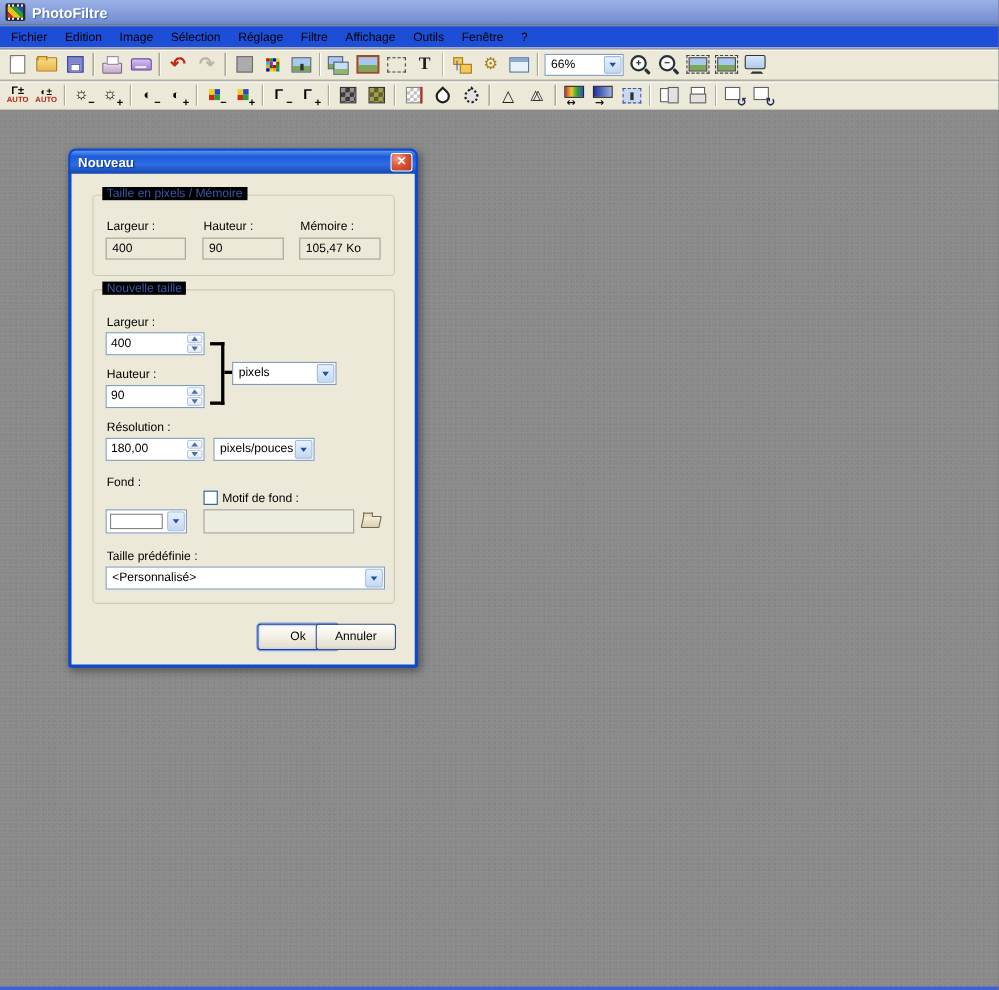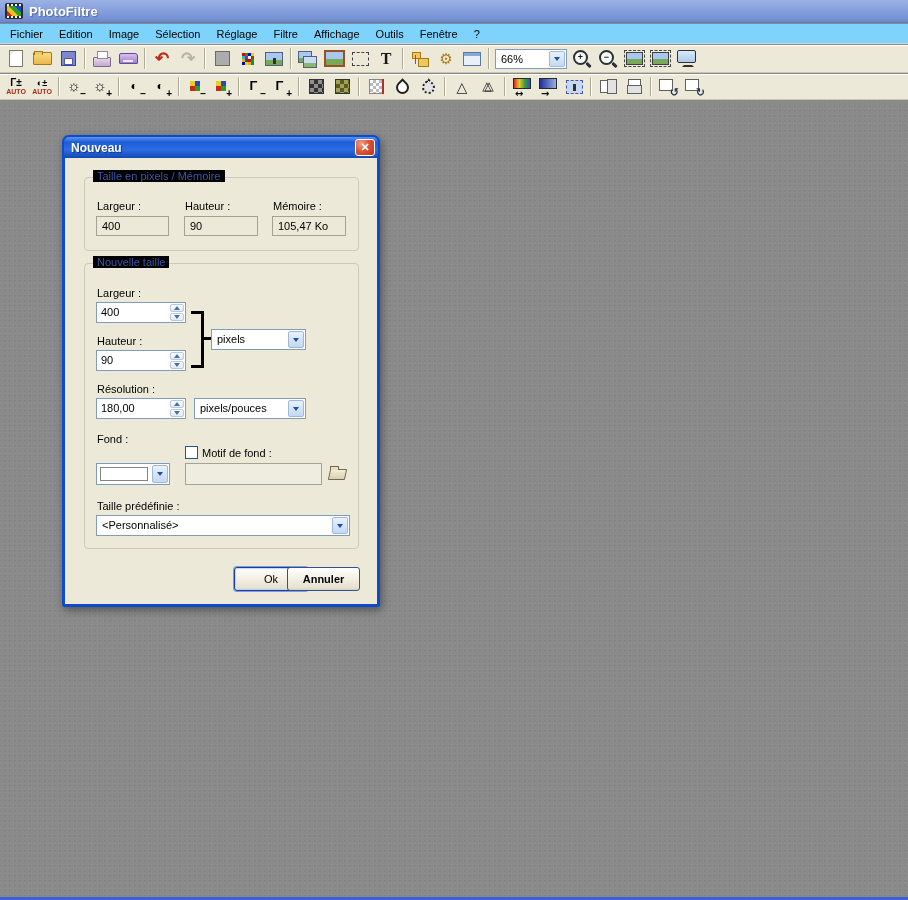--- a/index.html
+++ b/index.html
@@ -14,21 +14,21 @@
   .app-icon{width:18px;height:16px;background:#2B2B2B;position:relative;border-radius:2px;flex:0 0 auto;}
   .app-icon::before{content:'';position:absolute;inset:3px 2px;
     background:linear-gradient(45deg,#D82818 0 25%,#F0C020 25% 50%,#28A030 50% 75%,#2048C0 75%);}
   .app-icon::after{content:'';position:absolute;left:2px;right:2px;top:1px;height:14px;
     background-image:repeating-linear-gradient(90deg,#EEE 0 2px,transparent 2px 4px),
                      repeating-linear-gradient(90deg,#EEE 0 2px,transparent 2px 4px);
     background-size:100% 2px,100% 2px;background-position:0 0,0 12px;background-repeat:no-repeat;}
   .app-title{color:#FFF;font-weight:bold;font-size:13px;margin-left:6px;text-shadow:1px 1px 1px #50699F;}
 
   
-  .menubar{position:absolute;left:0;top:24px;width:908px;height:20px;background:#7dd3fc;
+  .menubar{position:absolute;left:0;top:24px;width:908px;height:20px;background:#1d4ed8;
     display:flex;align-items:center;padding-left:2px;border-bottom:1px solid #D8D4C2;}
   .menu-item{padding:2px 8px;cursor:default;}
 
   
   .toolbar{position:absolute;left:0;width:908px;background:#ECE9D8;display:flex;align-items:center;
     box-shadow:inset 0 1px 0 #FFFFFF;border-bottom:1px solid #C8C5B2;padding:1px 3px;}
   .tb1{top:45px;height:28px;text-align:right;}
   .tb2{top:74px;height:26px;}
   .tb-icons{display:flex;align-items:center;height:100%;}
   .sep{width:2px;align-self:stretch;margin:2px 3px;
@@ -356,21 +356,21 @@
           <div class="spin-text">180,00</div>
           <div class="spin-btns">
             <div class="spin-btn">
                 <span class="arr-up"></span>
               </div>
             <div class="spin-btn">
                 <span class="arr-down"></span>
               </div>
           </div>
         </div>
-        <div class="combo" style="left:109px;top:134px;width:112px;">
+        <div class="combo" style="left:109px;top:134px;width:92px;">
           <span>pixels/pouces</span>
           <div class="combo-btn">
               <span class="chev"></span>
             </div>
         </div>
 
         <span class="lbl" style="left:12px;top:169px;">Fond :</span>
         <div class="combo" style="left:11px;top:199px;width:74px;height:22px;">
           <div class="swatch"></div>
           <div class="combo-btn">
@@ -386,18 +386,18 @@
         <span class="lbl" style="left:12px;top:236px;">Taille prédéfinie :</span>
         <div class="combo" style="left:11px;top:251px;width:254px;">
           <span>&lt;Personnalisé&gt;</span>
           <div class="combo-btn">
               <span class="chev"></span>
             </div>
         </div>
       </div>
 
       <div class="xp-btn focused" style="left:137px;top:408px;width:74px;margin-left:32px;">Ok</div>
-      <div class="xp-btn" style="left:222px;top:408px;width:73px;font-weight:bold;">Annuler</div>
+      <div class="xp-btn" style="left:222px;top:408px;width:73px;">Annuler</div>
 
     </div>
   </div>
 
 </div>
 
 </body></html>

